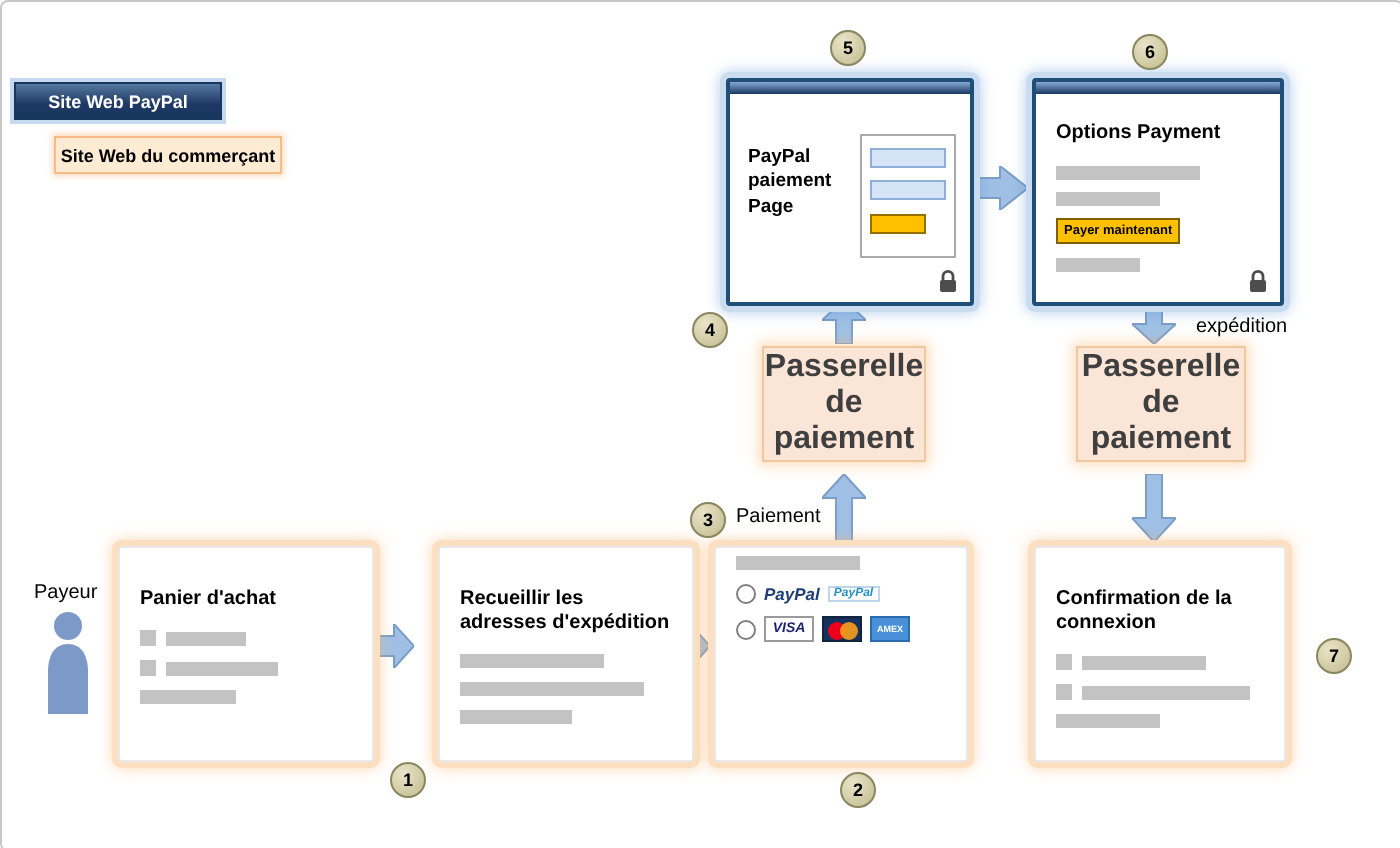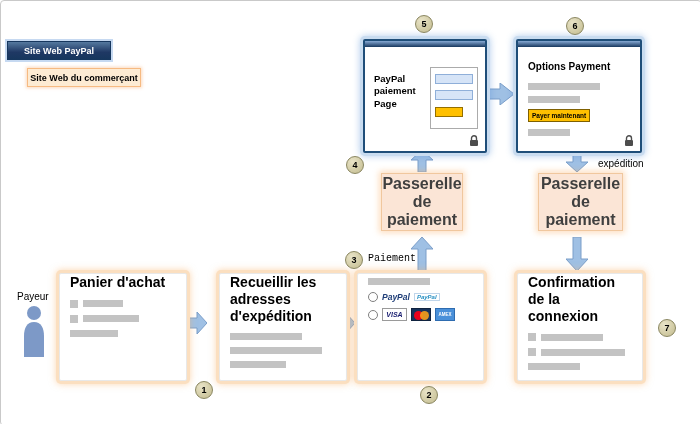--- a/index.html
+++ b/index.html
@@ -12,21 +12,21 @@
     display:flex;align-items:center;justify-content:center;border:1px solid #17375E;
     box-shadow:0 0 0 2px #C6D9F1;}
   .legend-mc{position:absolute;left:26px;top:67px;width:112px;height:17px;
     background:#FDEBD3;color:#000;font-size:9px;font-weight:bold;
     display:flex;align-items:center;justify-content:center;border:1px solid #F6BA82;
     box-shadow:0 0 3px 1px rgba(247,150,70,.35);}
 
   
   .m-box{position:absolute;background:#fff;border:1px solid #E8E8E8;border-radius:2px;
     box-shadow:0 0 0 3px #FBDFC0, 0 0 7px 3px rgba(250,176,100,.5);}
-  .m-title{font-weight:bold;font-size:14px;padding:0 10px 5px;line-height:1.2;}
+  .m-title{font-weight:bold;font-size:10px;padding:20px 10px 5px;line-height:1.2;}
   .rows{padding:4px 10px 0;}
   .row{display:flex;align-items:center;gap:5px;margin-bottom:7px;}
   .bar{height:7px;background:#C3C3C3;display:inline-block;}
   .sq{width:8px;height:8px;background:#C3C3C3;display:inline-block;flex:0 0 auto;}
 
   
   .pp-box{position:absolute;background:#fff;border:2px solid #1F4E79;border-radius:2px;
     box-shadow:0 0 0 3px #C9DCF0, 0 0 7px 3px rgba(85,142,213,.45);}
   .pp-titlebar{position:absolute;top:0;left:0;right:0;height:6px;
     background:linear-gradient(to bottom,#86A9D4,#17375E);}
@@ -81,21 +81,21 @@
   <div class="legend-mc">Site Web du commerçant</div>
 
   <div class="badge" style="left:194px;top:380px;">1</div>
   <div class="badge" style="left:419px;top:385px;">2</div>
   <div class="badge" style="left:344px;top:250px;">3</div>
   <div class="badge" style="left:345px;top:155px;">4</div>
   <div class="badge" style="left:414px;top:14px;">5</div>
   <div class="badge" style="left:565px;top:16px;">6</div>
   <div class="badge" style="left:657px;top:318px;">7</div>
 
-  <div class="ann" style="left:367px;top:252px;font-family:Liberation Mono, monospace;">Paiement</div>
+  <div class="ann" style="left:367px;top:252px;">Paiement</div>
   <div class="ann" style="left:597px;top:145px;width:72px;">Adresse d'
 expédition</div>
 
   <div class="actor-label">Payeur</div>
   <svg class="person" width="26" height="52" viewBox="0 0 26 52">
     <circle cx="13" cy="8" r="7" fill="#7D99C7"></circle>
     <path d="M13,17 C6,17 3,23 3,31 L3,52 L23,52 L23,31 C23,23 20,17 13,17 Z" fill="#7D99C7"></path>
   </svg>
 
   <svg class="arrow" style="left:186px;top:311px;" width="20" height="22" viewBox="0 0 20 22">

